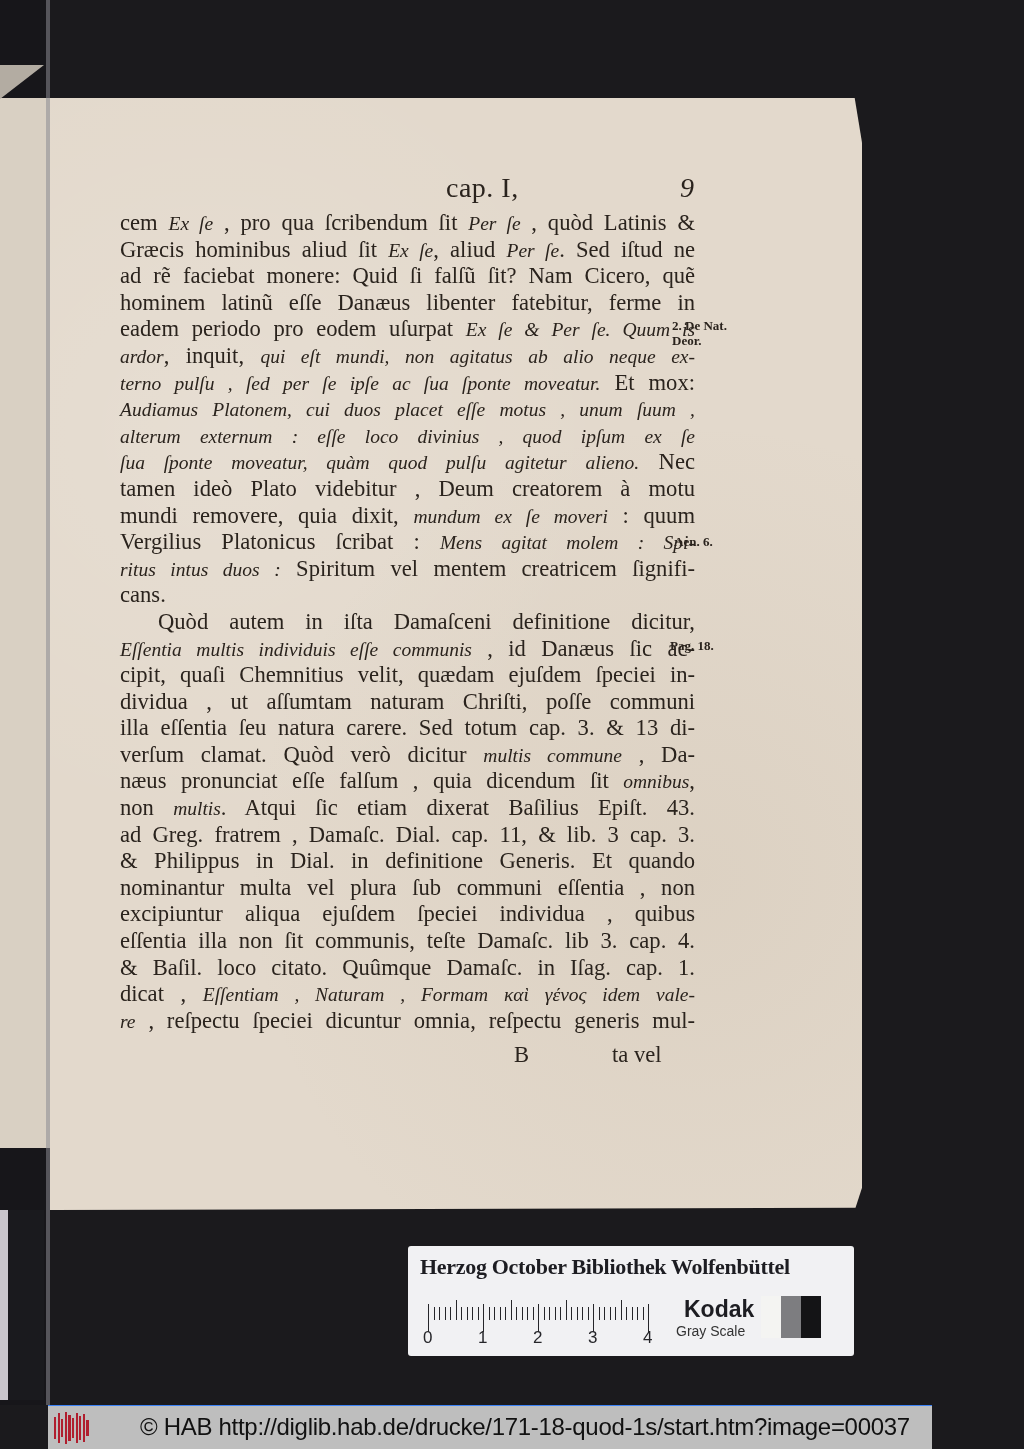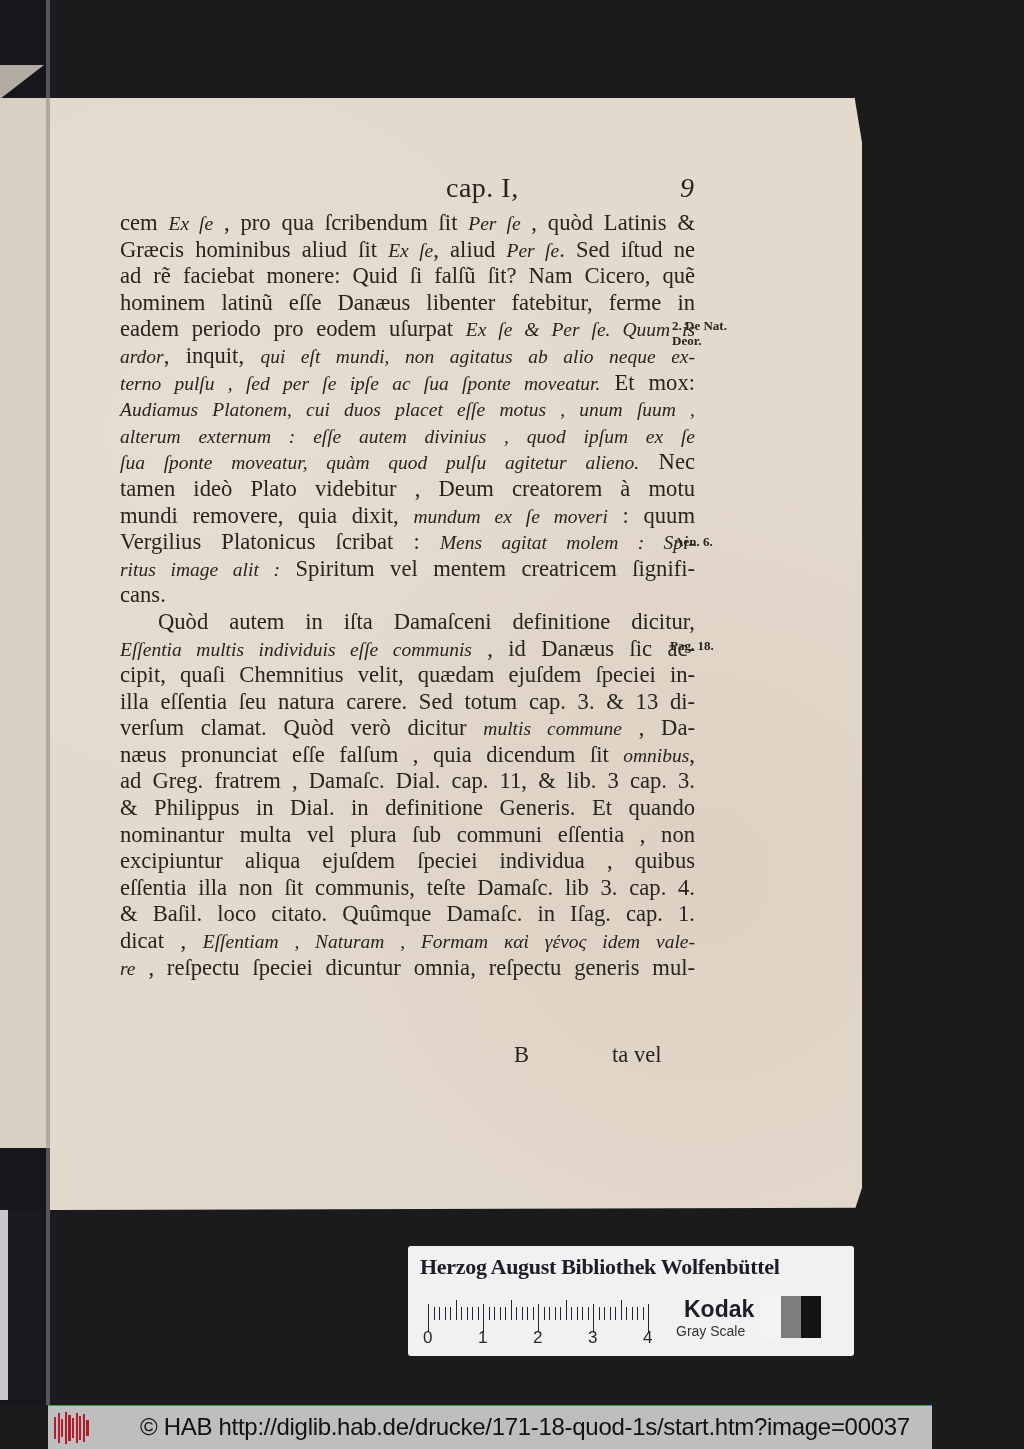--- a/index.html
+++ b/index.html
@@ -127,33 +127,35 @@
 
 <div class="body-text" id="body-text">
     <div class="line">cem <i>Ex ſe</i> , pro qua ſcribendum ſit <i>Per ſe</i> , quòd Latinis &amp;</div>
     <div class="line">Græcis hominibus aliud ſit <i>Ex ſe</i>, aliud <i>Per ſe</i>.  Sed iſtud ne</div>
     <div class="line">ad rẽ faciebat monere: Quid ſi falſũ ſit? Nam Cicero, quẽ</div>
     <div class="line">hominem latinũ eſſe Danæus libenter fatebitur, ferme in</div>
     <div class="line">eadem periodo pro eodem uſurpat <i>Ex ſe &amp; Per ſe. Quum is</i></div>
     <div class="line"><i>ardor</i>, inquit, <i>qui eſt mundi, non agitatus ab alio neque ex-</i></div>
     <div class="line"><i>terno pulſu , ſed per ſe ipſe ac ſua ſponte moveatur.</i> Et mox:</div>
     <div class="line"><i>Audiamus Platonem, cui duos placet eſſe motus , unum ſuum ,</i></div>
-    <div class="line"><i>alterum  externum : eſſe autem divinius ,  quod  ipſum ex ſe</i></div>
+    <div class="line"><i>alterum  externum : eſſe loco divinius ,  quod  ipſum ex ſe</i></div>
     <div class="line"><i>ſua ſponte moveatur, quàm quod pulſu agitetur alieno.</i>  Nec</div>
     <div class="line">tamen ideò Plato videbitur , Deum  creatorem  à motu</div>
     <div class="line">mundi removere, quia dixit, <i>mundum ex ſe moveri</i> : quum</div>
     <div class="line">Vergilius Platonicus  ſcribat :  <i>Mens agitat molem : Spi-</i></div>
-    <div class="line"><i>ritus image alit :</i>  Spiritum vel mentem creatricem ſignifi-</div>
+    <div class="line"><i>ritus intus duos :</i>  Spiritum vel mentem creatricem ſignifi-</div>
     <div class="line last">cans.</div>
     <div class="line indent">Quòd autem in iſta Damaſceni definitione dicitur,</div>
     <div class="line"><i>Eſſentia multis individuis eſſe communis</i> , id Danæus ſic ac-</div>
     <div class="line">cipit, quaſi Chemnitius velit, quædam ejuſdem ſpeciei in-</div>
+    <div class="line">dividua , ut aſſumtam naturam Chriſti, poſſe communi</div>
     <div class="line">illa eſſentia ſeu natura carere.   Sed totum cap. 3. &amp; 13 di-</div>
     <div class="line">verſum clamat.  Quòd verò dicitur <i>multis commune</i> , Da-</div>
     <div class="line">næus pronunciat eſſe falſum , quia dicendum ſit <i>omnibus</i>,</div>
+    <div class="line">non <i>multis</i>.      Atqui ſic etiam dixerat Baſilius Epiſt. 43.</div>
     <div class="line">ad Greg. fratrem , Damaſc. Dial. cap. 11, &amp; lib. 3 cap. 3.</div>
     <div class="line">&amp; Philippus in Dial. in definitione Generis.    Et quando</div>
     <div class="line">nominantur multa vel plura ſub communi eſſentia , non</div>
     <div class="line">excipiuntur aliqua ejuſdem  ſpeciei  individua , quibus</div>
     <div class="line">eſſentia illa non ſit communis, teſte Damaſc. lib 3. cap. 4.</div>
     <div class="line">&amp; Baſil. loco citato.    Quûmque Damaſc. in Iſag. cap. 1.</div>
     <div class="line">dicat , <i>Eſſentiam , Naturam  ,  Formam καὶ γένος  idem vale-</i></div>
     <div class="line"><i>re</i> , reſpectu ſpeciei dicuntur omnia, reſpectu generis mul-</div>
   </div>
 
@@ -163,21 +165,21 @@
     <div class="margin-note" style="left: 674px; top: 534px; white-space: pre;">Aen. 6.</div>
     <div class="margin-note" style="left: 670px; top: 638px; white-space: pre;">Pag. 18.</div>
   </div>
 
 <div class="catchword-row">
   <span class="signature">B</span>
   <span class="catchword">ta vel</span>
 </div>
 
 <div class="target-card">
-  <div class="card-title">Herzog August Bibliothek Wolfenbüttel</div>
+  <div class="card-title">Herzog October Bibliothek Wolfenbüttel</div>
   <div class="ruler" id="ruler">
       <span class="tick" style="left: 0px; height: 28px; bottom: -6px;"></span>
       <span class="tick" style="left: 5.5px; height: 13px; bottom: 6px;"></span>
       <span class="tick" style="left: 11px; height: 13px; bottom: 6px;"></span>
       <span class="tick" style="left: 16.5px; height: 13px; bottom: 6px;"></span>
       <span class="tick" style="left: 22px; height: 13px; bottom: 6px;"></span>
       <span class="tick" style="left: 27.5px; height: 20px; bottom: 6px;"></span>
       <span class="tick" style="left: 33px; height: 13px; bottom: 6px;"></span>
       <span class="tick" style="left: 38.5px; height: 13px; bottom: 6px;"></span>
       <span class="tick" style="left: 44px; height: 13px; bottom: 6px;"></span>

